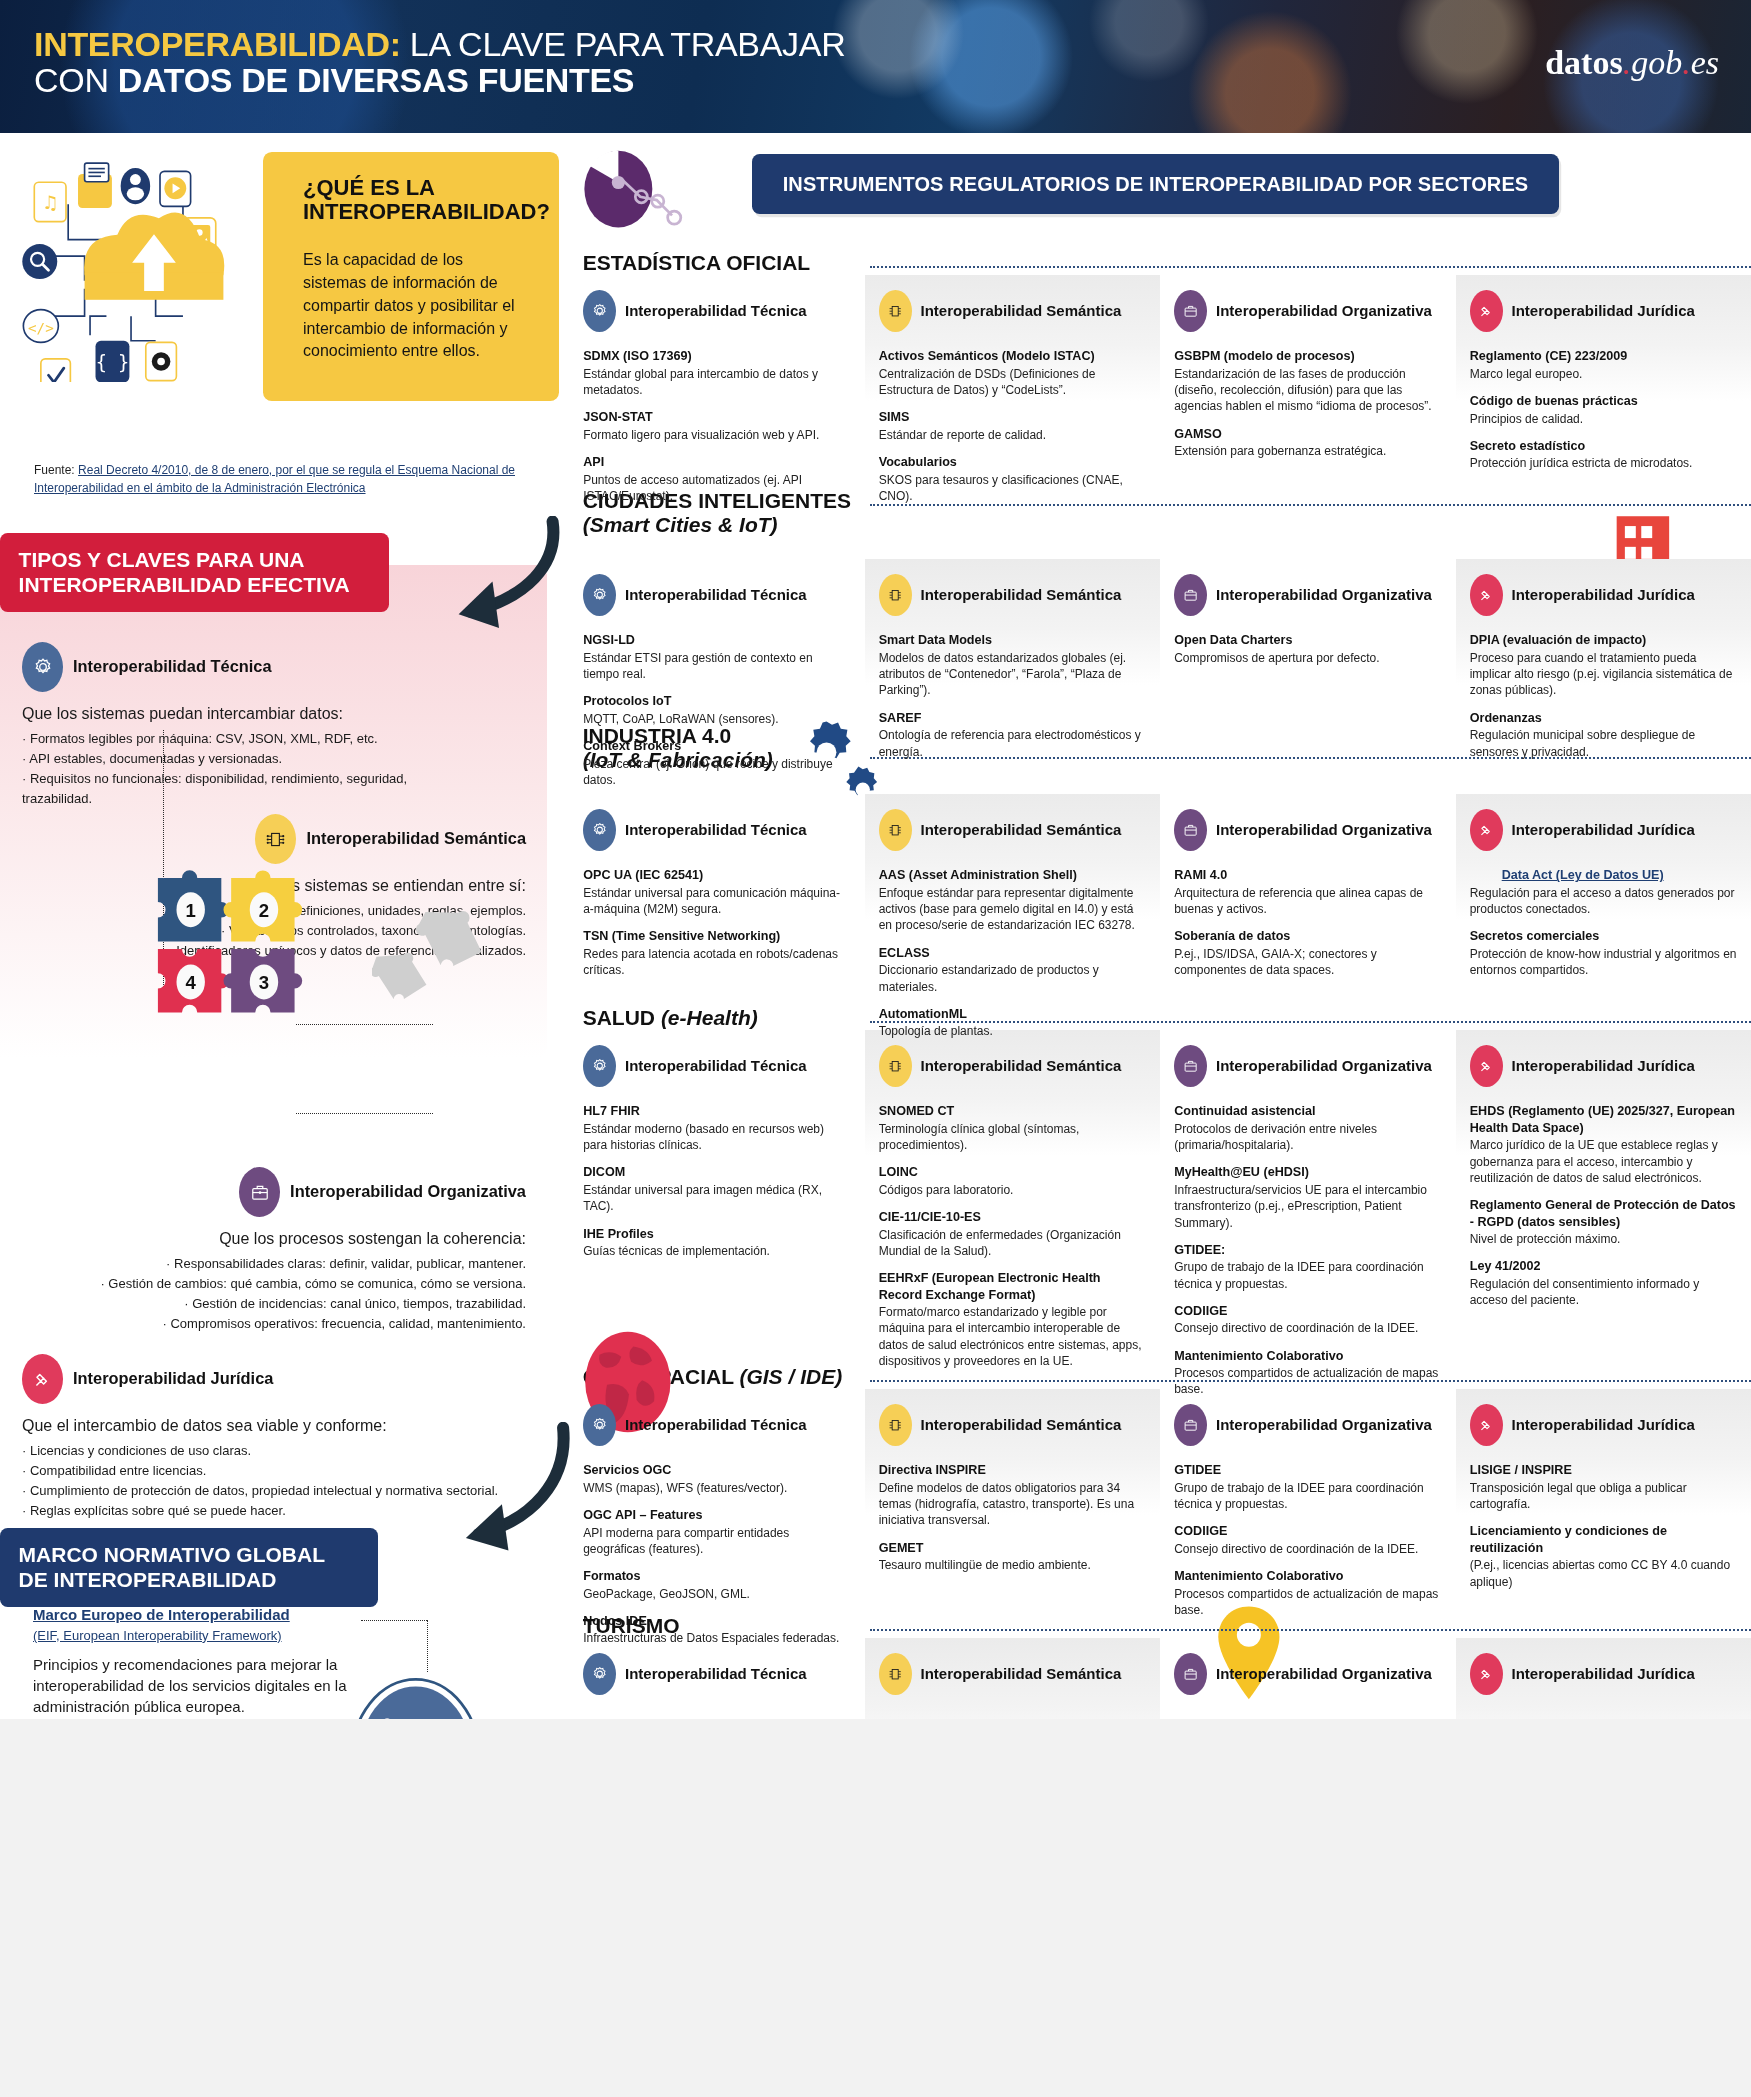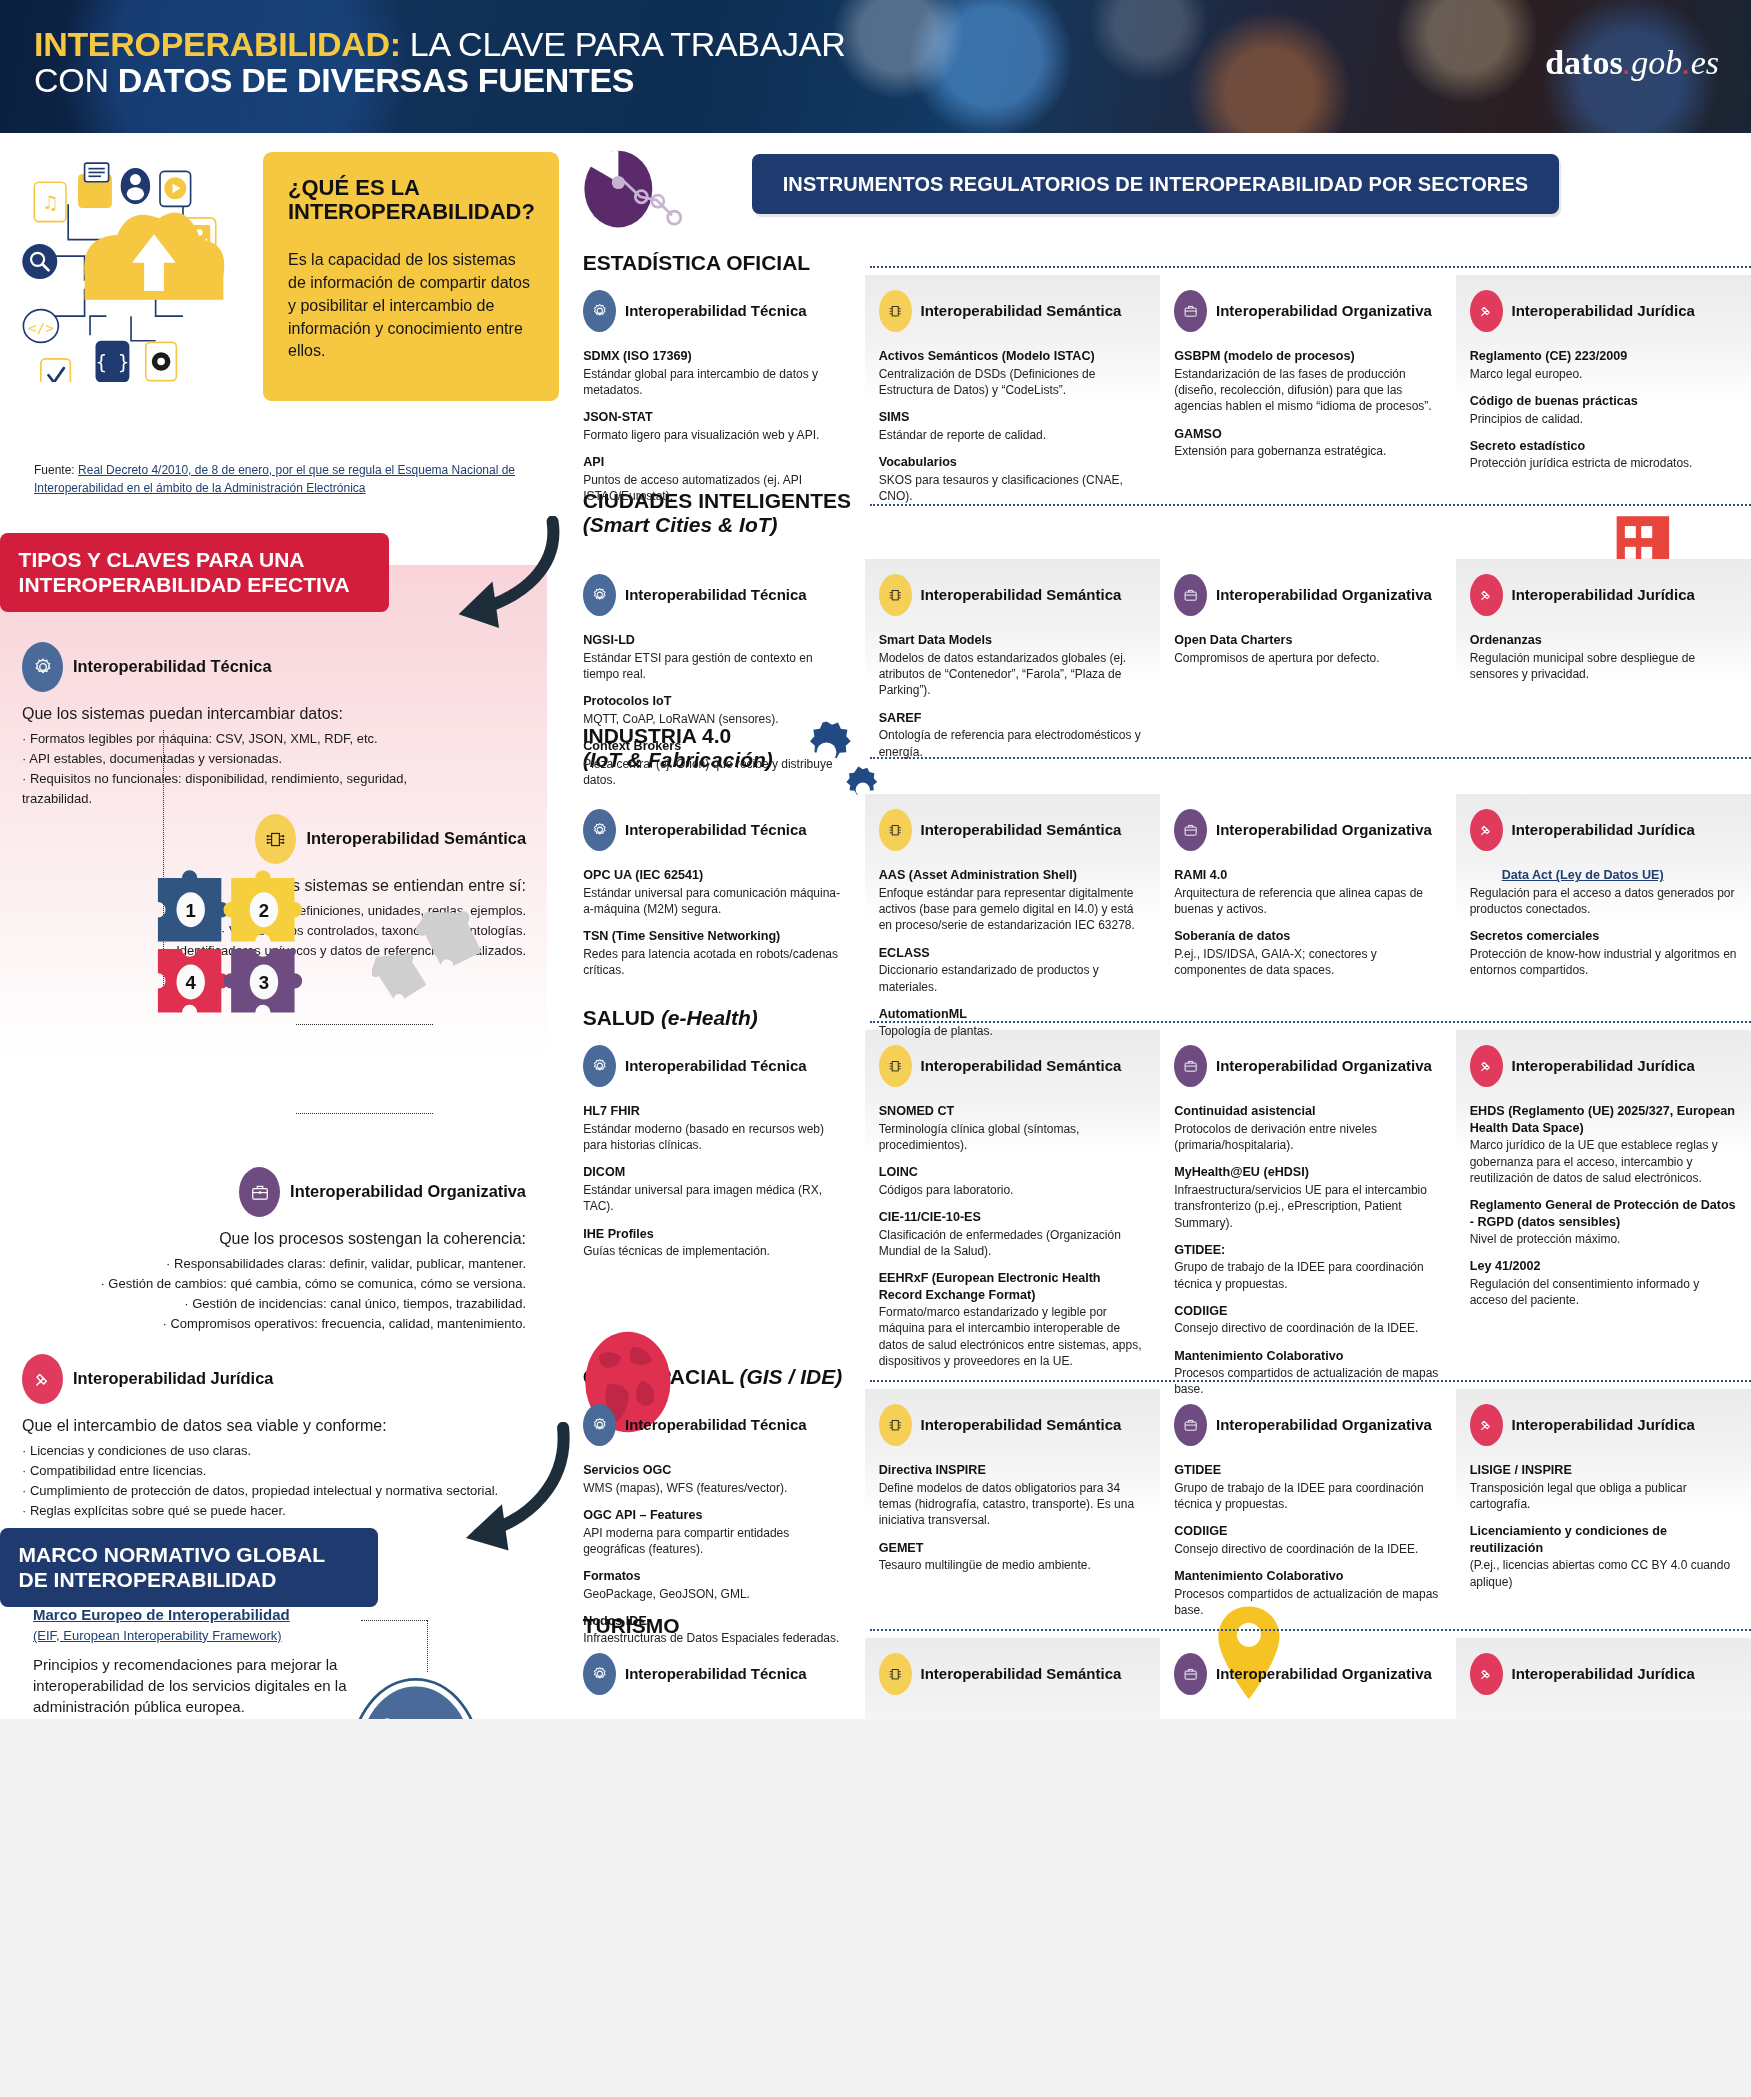--- a/index.html
+++ b/index.html
@@ -32,21 +32,21 @@
   .brand { position:absolute; right:33px; top:43px; font-size:34px; color:#fff; white-space:nowrap; }
   .brand .b1 { font-family:"Liberation Serif", serif; font-weight:700; }
   .brand .b2 { font-family:"Liberation Serif", serif; font-style:italic; font-weight:400; }
   .brand .dot { color:#d0384e; }
 
   
   .left-col { position:absolute; left:0; top:133px; width:569px; height:1587px; }
 
   .quebox {
     position:absolute; left:263px; top:19px; width:296px; height:249px;
-    background:#f6c842; border-radius:8.8px; padding:24px 25px;
+    background:#f6c842; border-radius:8.8px; padding:24px 40px;
   }
   .quebox h2 { font-size:22px; font-weight:700; line-height:1.1; color:#111; }
   .quebox p { margin-top:25px; font-size:16px; line-height:1.42; color:#141414; }
 
   .icon-cluster { position:absolute; left:19px; top:19px; width:235px; height:230px; }
 
   .fuente {
     position:absolute; left:34px; top:328px; width:509px;
     font-size:12px; line-height:1.5; color:#1f3f73;
   }
@@ -567,20 +567,24 @@
         <div class="col shaded">
           <div class="col-head">
             <div class="tb-badge red">
                 <svg width="16.4" height="16.4" viewBox="0 0 38 38">
                   <path d="M8 30 l14 -14 M14 10 l12 12 -5 5 -12 -12 z" fill="none" stroke="#fff" stroke-width="2.6" stroke-linejoin="round"></path>
                 </svg>
               </div>
             <div class="tb-title">Interoperabilidad Jurídica</div>
           </div>
           <div class="entry">
+              <div class="t">DPIA (evaluación de impacto)</div>
+              <div class="d">Proceso para cuando el tratamiento pueda implicar alto riesgo (p.ej. vigilancia sistemática de zonas públicas).</div>
+            </div>
+          <div class="entry">
               <div class="t">Ordenanzas</div>
               <div class="d">Regulación municipal sobre despliegue de sensores y privacidad.</div>
             </div>
         </div>
       </div>
     </div>
 
     <div class="sector" style="top:591px;">
       <div class="sector-title">
         <span>INDUSTRIA 4.0</span><br>

